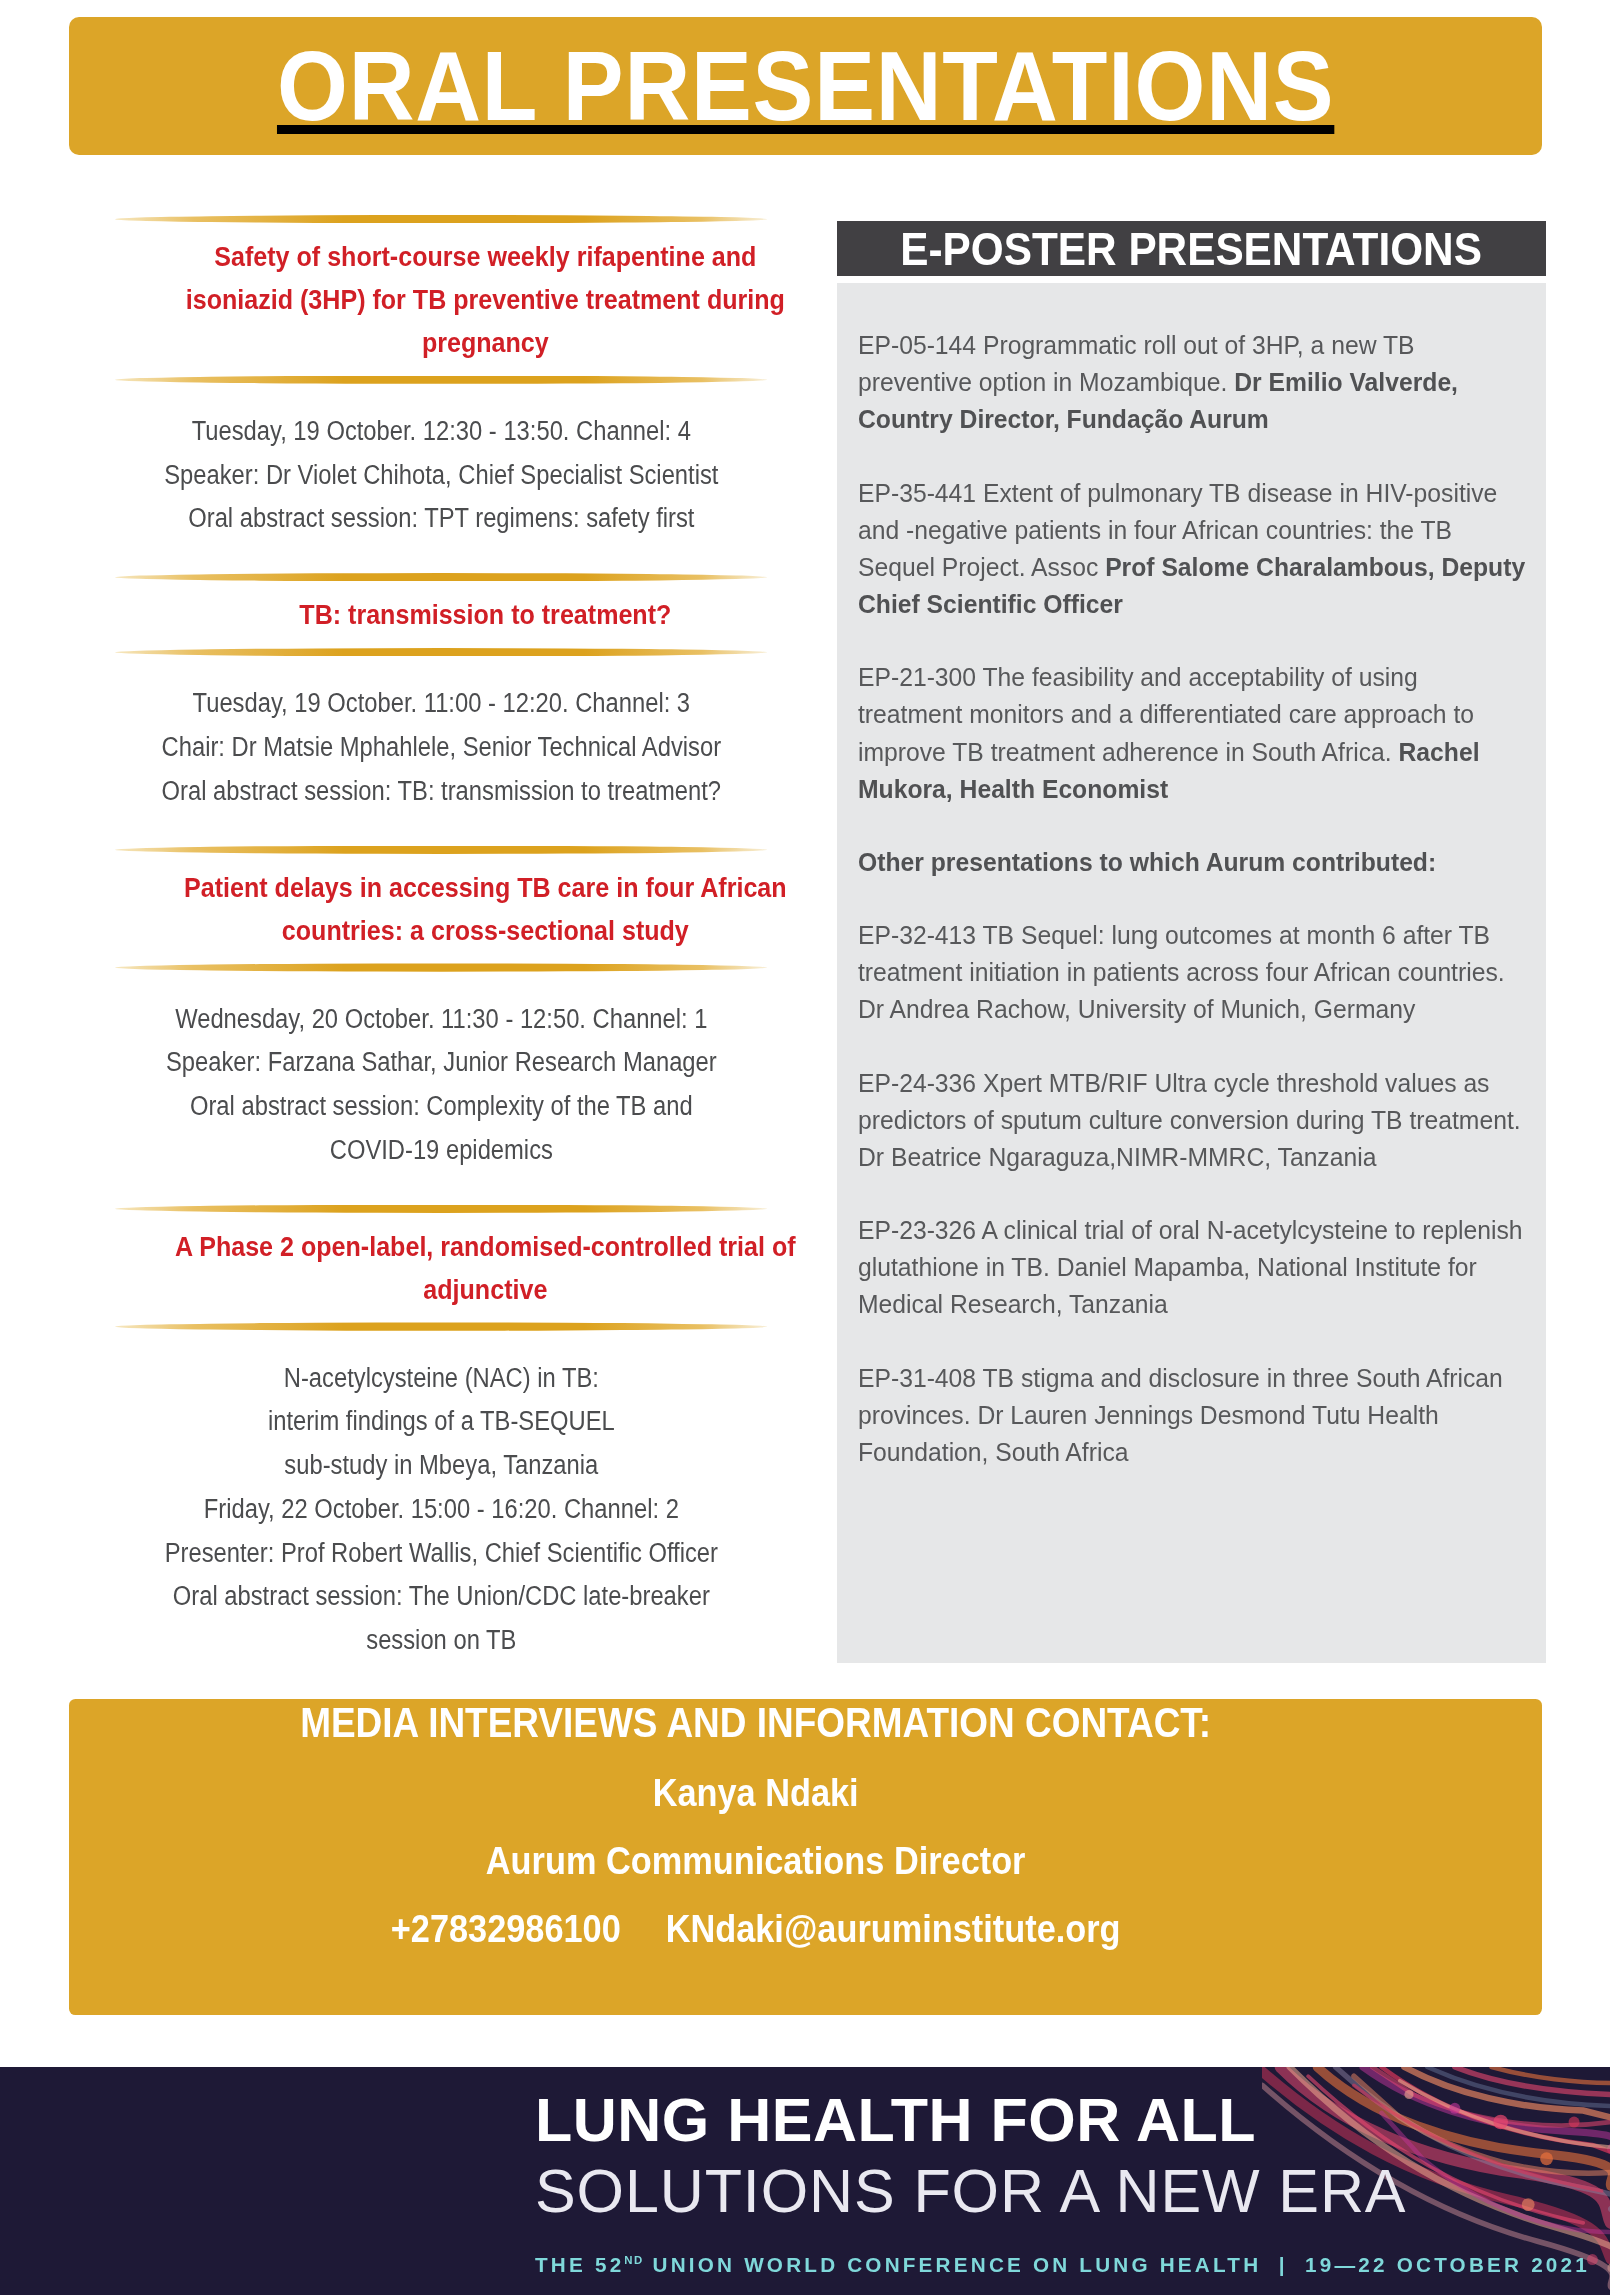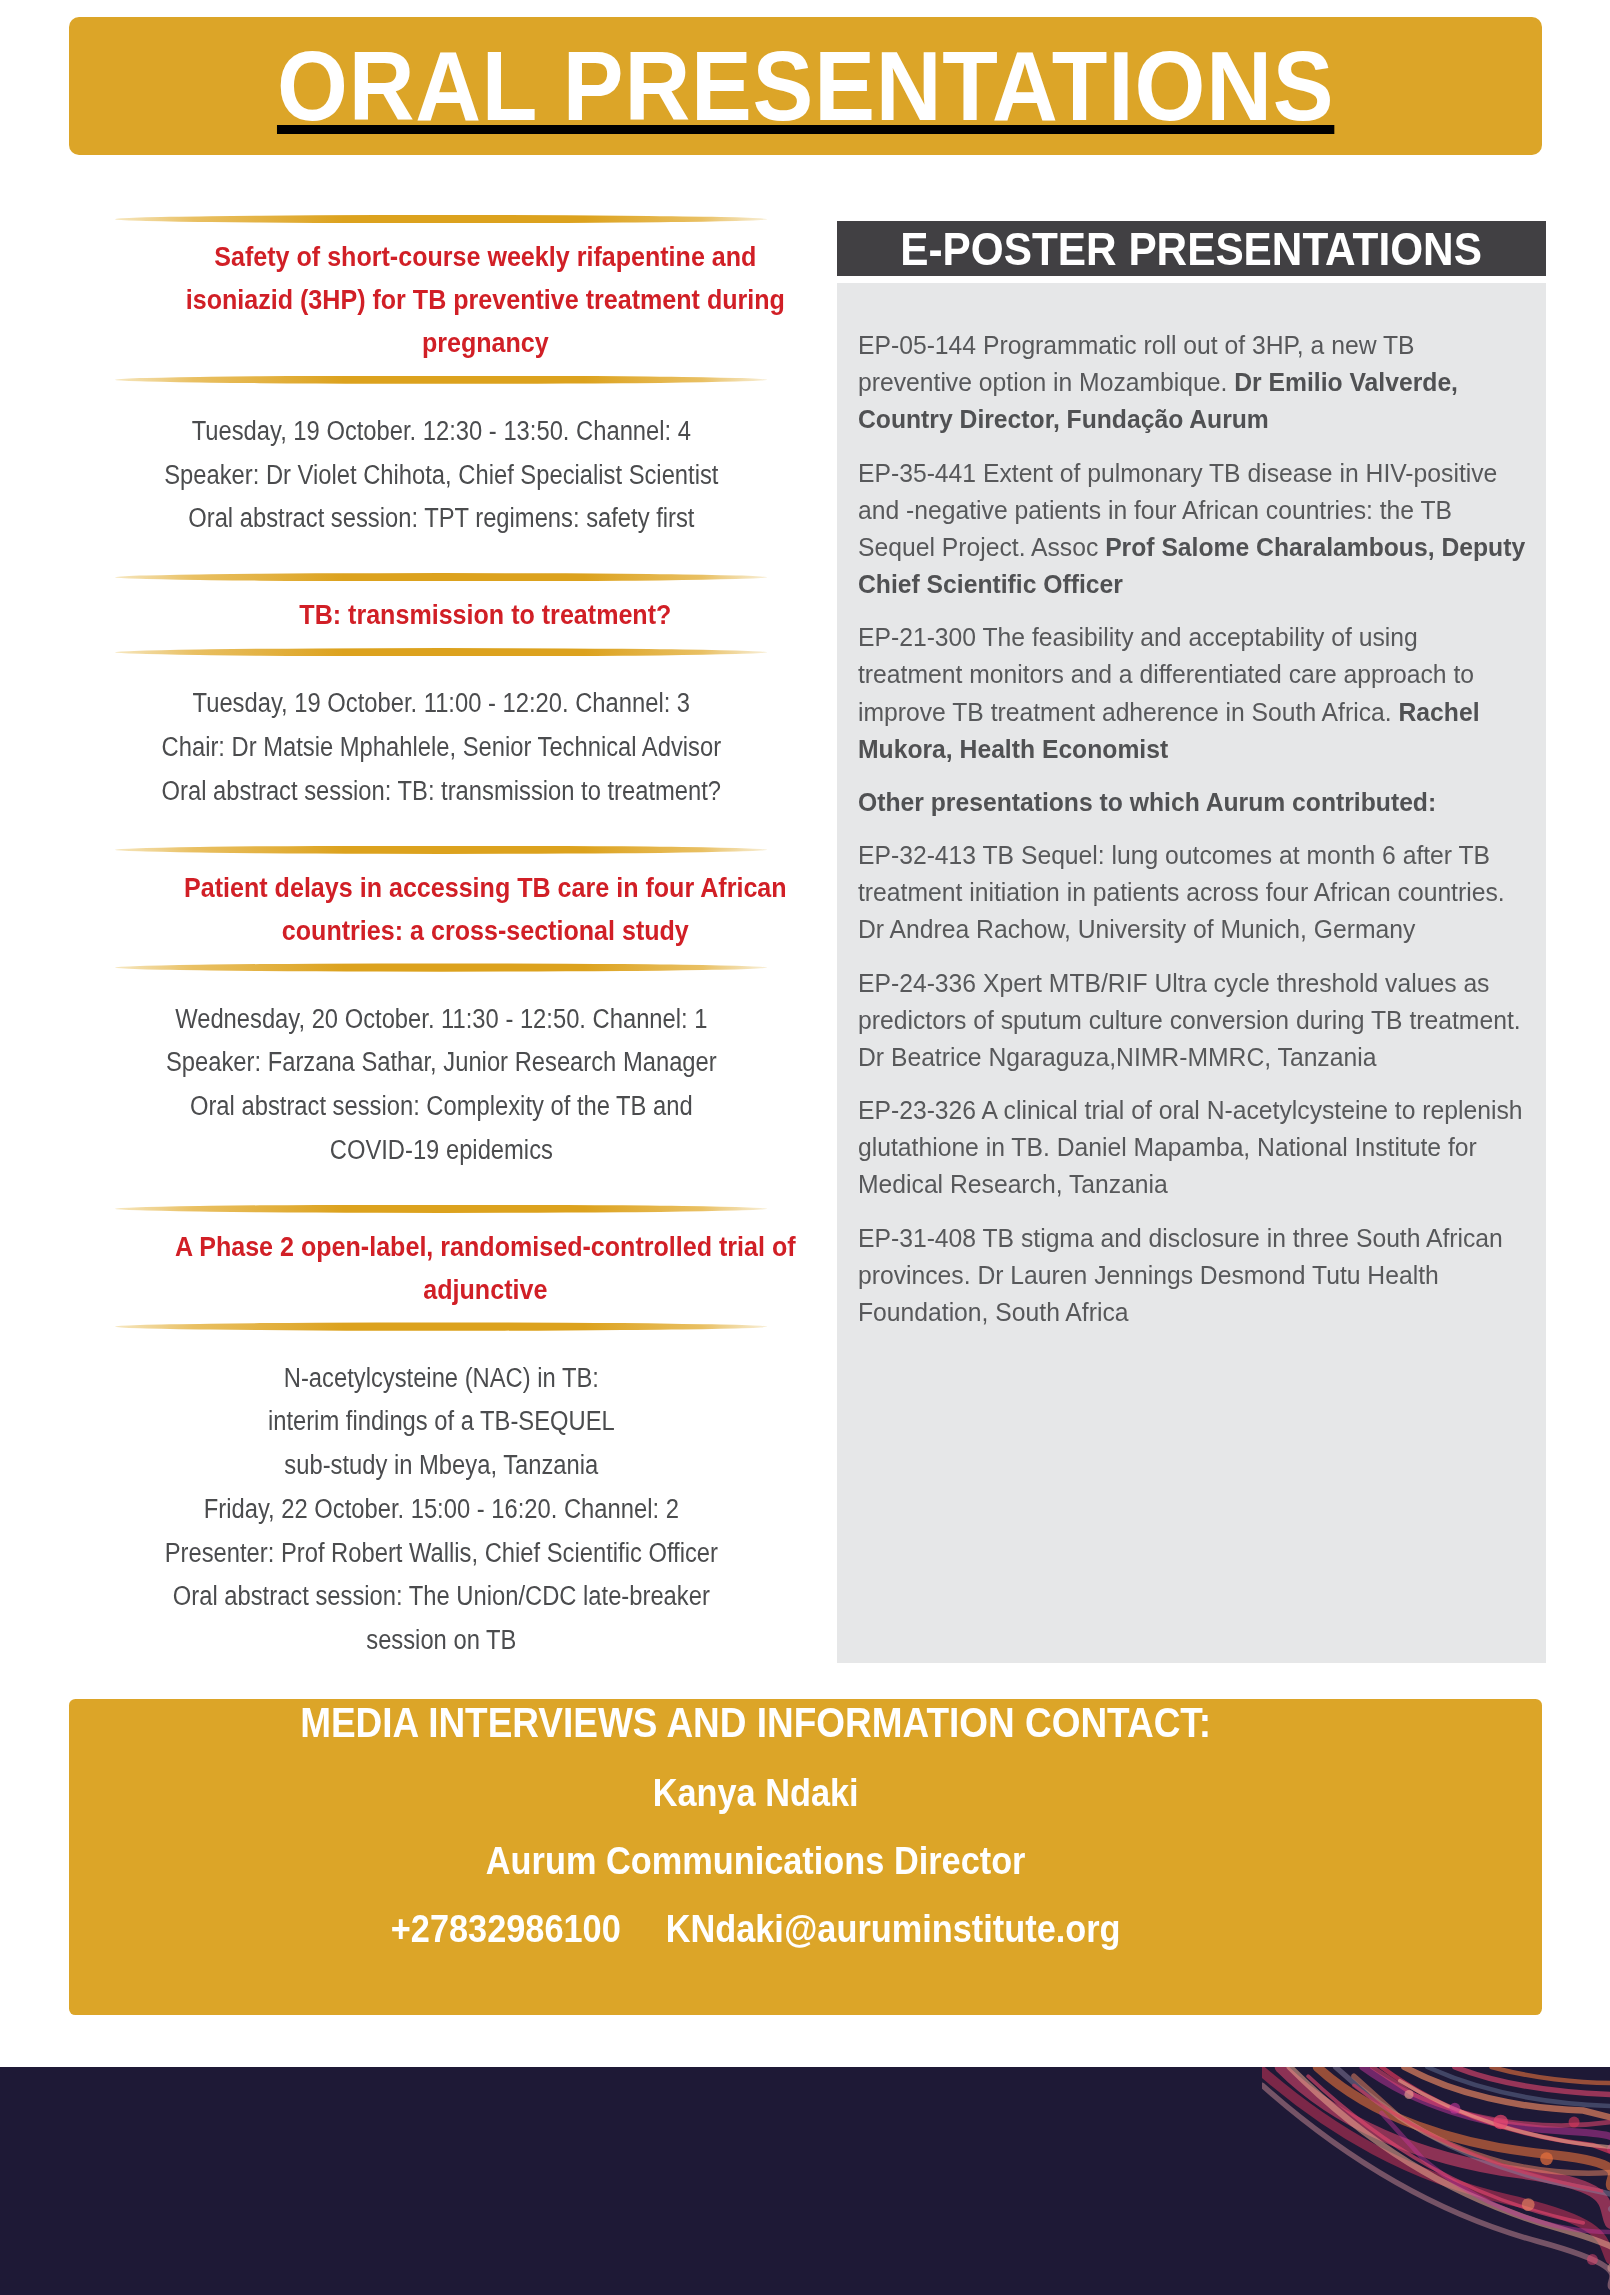--- a/index.html
+++ b/index.html
@@ -92,21 +92,21 @@
     font-weight: bold;
     white-space: nowrap;
     transform: scaleX(0.92);
   }
   .ep-panel {
     height: 1380px;
     background: #e6e7e8;
     padding: 44px 20.7px 27.5px 20.7px;
     display: flex;
     flex-direction: column;
-    gap: 16px;
+    gap: 36px;
     overflow: hidden;
   }
   .entry {
     color: #57585a;
     font-size: 26px;
     line-height: 1.43;
   }
   .entry b { font-weight: bold; color: #505153; }
   .contrib-heading {
     color: #505153;
@@ -294,17 +294,24 @@
         <circle cx="520" cy="120" r="16" fill="#e8476f" opacity="0.7"></circle>
         <circle cx="620" cy="200" r="14" fill="#e8713c" opacity="0.7"></circle>
         <circle cx="420" cy="90" r="12" fill="#c2359b" opacity="0.6"></circle>
         <circle cx="680" cy="120" r="12" fill="#d8365a" opacity="0.6"></circle>
         <circle cx="580" cy="300" r="14" fill="#ef8a63" opacity="0.6"></circle>
         <circle cx="320" cy="60" r="10" fill="#eba98e" opacity="0.6"></circle>
         <circle cx="720" cy="420" r="12" fill="#e8476f" opacity="0.5"></circle>
       </g>
     </svg>
 
+    <div class="footer-text">
+      <div class="footer-title">LUNG HEALTH FOR ALL</div>
+      <div class="footer-subtitle">SOLUTIONS FOR A NEW ERA</div>
+      <div class="conference-line">
+        <span>THE 52</span><sup>ND</sup><span> UNION WORLD CONFERENCE ON LUNG HEALTH</span><span class="conf-sep">|</span><span>19—22 OCTOBER 2021</span>
+      </div>
+    </div>
 
   </div>
 
 </div>
 
 
 </body></html>

